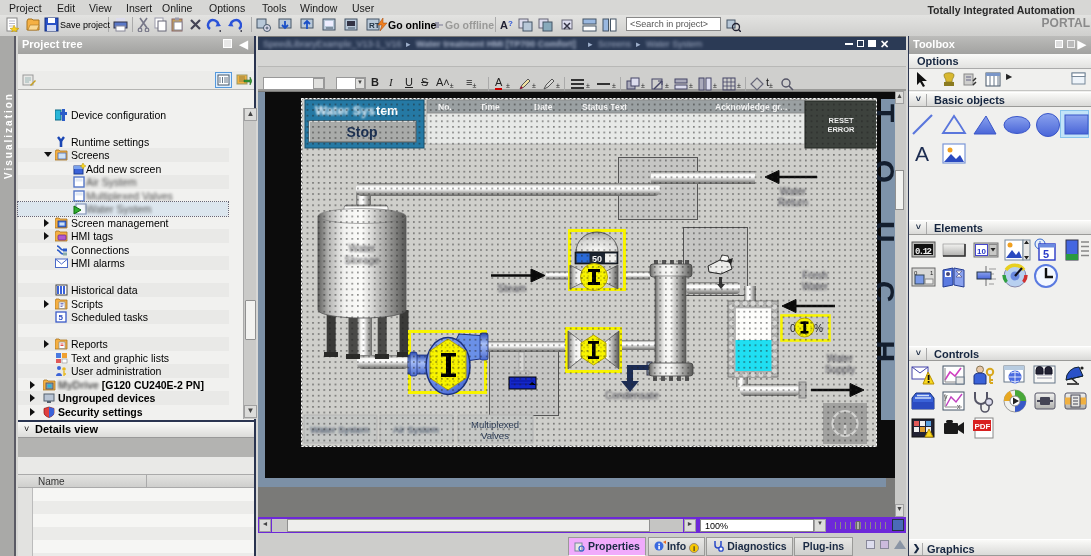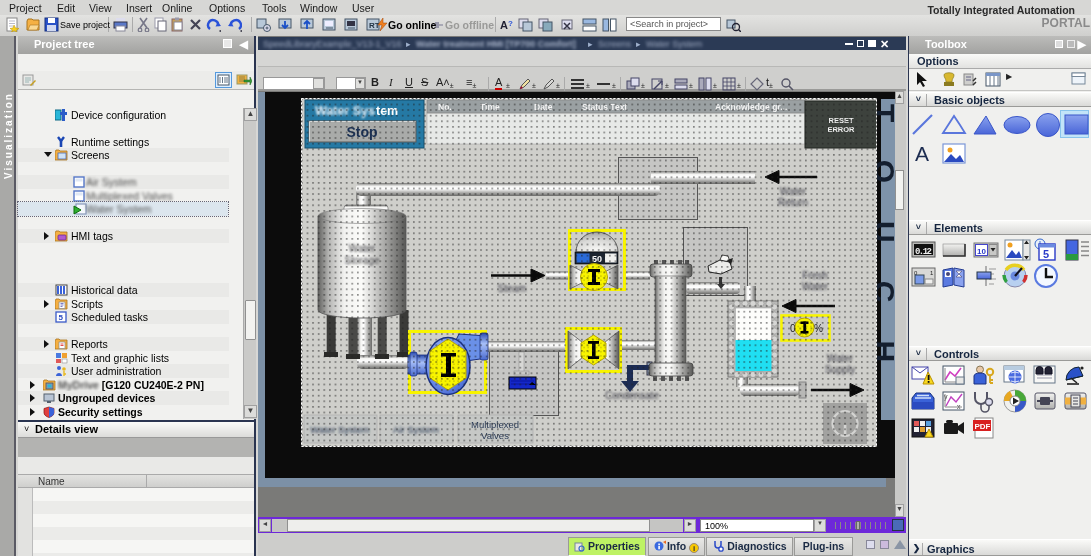--- a/index.html
+++ b/index.html
@@ -12,21 +12,21 @@
 #toolbar{left:0;top:15px;width:1091px;height:21px;background:linear-gradient(#e3e3e1,#cfcfcd)}
 #toolbar .ic{position:absolute;top:2px;width:15px;height:15px}
 .sep{position:absolute;top:2px;width:1px;height:15px;background:#aaa}
 #tia{right:16px;top:4px;font-size:10.5px;font-weight:bold;color:#2b2b2b;z-index:9}
 #portal{right:1px;top:16px;font-size:12px;font-weight:bold;color:#8a8a8a;z-index:9}
 
 #sidebar{left:0;top:36px;width:16px;height:520px;background:#a9a9a7;border-right:2px solid #5a5a64}
 #sidebar .vt{position:absolute;left:-47px;top:94px;width:110px;transform:rotate(-90deg);color:#fff;font-size:10px;font-weight:bold;text-align:center;letter-spacing:2px}
 
 #ptree{left:18px;top:36px;width:238px;height:520px;background:#f1f1ef;border-right:2px solid #2a3450}
-.phead{left:0;top:0;width:236px;height:18px;background:linear-gradient(#bcbcba,#a2a2a0);color:#fff;font-weight:bold;font-size:11px;padding:2px 0 0 16px}
+.phead{left:0;top:0;width:236px;height:18px;background:linear-gradient(#bcbcba,#a2a2a0);color:#fff;font-weight:bold;font-size:11px;padding:2px 0 0 4px}
 #devtab{left:0;top:18px;width:236px;height:17px;background:linear-gradient(#cfcfcd,#bfbfbd)}
 #devtab .tab{position:absolute;left:0;top:0;width:76px;height:17px;background:#fff;border:1px solid #8a8a8a;border-bottom:none;border-radius:2px 2px 0 0;font-size:11px;font-weight:bold;padding:1px 0 0 7px}
 #ttool{left:0;top:35px;width:236px;height:19px;background:#ececea;border-bottom:1px solid #b5b5b3}
 .trow{position:absolute;left:0;width:211px;height:13.5px;font-size:10.5px;white-space:nowrap}
 .trow.odd{background:#e9e9e7}
 .trow .tx{position:absolute;top:1px}
 .trow .ar{position:absolute;width:0;height:0}
 .ard{border-left:4px solid transparent;border-right:4px solid transparent;border-top:5px solid #111;top:4px}
 .arr{border-top:4px solid transparent;border-bottom:4px solid transparent;border-left:5px solid #111;top:3px}
 .ti{position:absolute;top:1px;width:12px;height:11px}
@@ -227,20 +227,28 @@
         <span class="tx" style="left:53px;font-weight:normal">Runtime settings</span>
       </div>
 <div class="trow odd" style="top:58px">
         <span class="ar ard" style="left:26px"></span>
         <span class="ti" style="left:37px"><svg width="13" height="12">
             <path d="M0 3 L0 11 L12 11 L12 2 L5 2 L4 1 L1 1 Z" fill="#f5b043" stroke="#a87420" stroke-width="0.8"></path>
             <rect x="3" y="4" width="8" height="6" fill="#cfe2f5" stroke="#4a6ab0" stroke-width="0.8"></rect>
           </svg></span>
         <span class="tx" style="left:53px;font-weight:normal">Screens</span>
       </div>
+<div class="trow" style="top:71.5px">
+        <span class="ti" style="left:55px"><svg width="13" height="12">
+            <rect x="1" y="3" width="9" height="8" fill="#3a62d8" stroke="#1a3a90"></rect>
+            <rect x="1" y="3" width="9" height="3" fill="#7aa2ee"></rect>
+            <path d="M10 0 L11.2 2.2 L13 3 L11.2 3.8 L10 6 L8.8 3.8 L7 3 L8.8 2.2 Z" fill="#f8d820" stroke="#b89000" stroke-width="0.5"></path>
+          </svg></span>
+        <span class="tx" style="left:68px;font-weight:normal">Add new screen</span>
+      </div>
 <div class="trow odd" style="top:85px">
         <span class="ti" style="left:55px"><svg width="13" height="12">
             <rect x="1" y="1" width="10" height="10" fill="#fff" stroke="#5577c8" stroke-width="1.4"></rect>
             <rect x="2.5" y="2.5" width="7" height="3" fill="#dfe8f5"></rect>
           </svg></span>
         <span class="tx blur" style="left:68px;font-weight:normal;color:#333">Air System</span>
       </div>
 <div class="trow" style="top:98.5px">
         <span class="ti" style="left:55px"><svg width="13" height="12">
             <rect x="1" y="1" width="10" height="10" fill="#fff" stroke="#5577c8" stroke-width="1.4"></rect>
@@ -248,27 +256,52 @@
           </svg></span>
         <span class="tx blur" style="left:68px;font-weight:normal;color:#333">Multiplexed Valves</span>
       </div>
 <div class="trow odd" style="top:112px;background:#dce6ee;outline:1px dotted #667;width:210px">
         <span class="ti" style="left:55px"><svg width="15" height="12">
             <rect x="3" y="1" width="10" height="10" fill="#f4f8fc" stroke="#8899bb" stroke-width="1.2"></rect>
             <path d="M1 3 L8 7 L1 11 Z" fill="#2fae2f" stroke="#0c6c0c"></path>
           </svg></span>
         <span class="tx blur" style="left:68px;font-weight:normal;color:#333">Water System</span>
       </div>
+<div class="trow" style="top:125.5px">
+        <span class="ar arr" style="left:26px"></span>
+        <span class="ti" style="left:37px"><svg width="13" height="12">
+            <path d="M0 3 L0 11 L12 11 L12 2 L5 2 L4 1 L1 1 Z" fill="#f5b043" stroke="#a87420" stroke-width="0.8"></path>
+            <rect x="3" y="4" width="8" height="6" fill="#4a7ae0" stroke="#1a3a90" stroke-width="0.8"></rect>
+            <rect x="4.5" y="5.5" width="5" height="3" fill="#cfe2f5"></rect>
+          </svg></span>
+        <span class="tx" style="left:53px;font-weight:normal">Screen management</span>
+      </div>
 <div class="trow odd" style="top:139px">
         <span class="ar arr" style="left:26px"></span>
         <span class="ti" style="left:37px"><svg width="13" height="12">
             <path d="M0 3 L0 11 L12 11 L12 2 L5 2 L4 1 L1 1 Z" fill="#f5b043" stroke="#a87420" stroke-width="0.8"></path>
             <rect x="3" y="5" width="8" height="5" rx="1" fill="#b05ad0" stroke="#702a90" stroke-width="0.8"></rect>
           </svg></span>
         <span class="tx" style="left:53px;font-weight:normal">HMI tags</span>
+      </div>
+<div class="trow" style="top:152.5px">
+        <span class="ti" style="left:37px"><svg width="13" height="12">
+            <path d="M2 2 C5 2 5 6 8 6" stroke="#2a5ac8" stroke-width="1.6" fill="none"></path>
+            <path d="M2 6 C5 6 5 10 8 10" stroke="#2a5ac8" stroke-width="1.6" fill="none"></path>
+            <rect x="8" y="4.5" width="4" height="3" fill="#2a5ac8"></rect>
+            <rect x="8" y="8.5" width="4" height="3" fill="#8aa"></rect>
+          </svg></span>
+        <span class="tx" style="left:53px;font-weight:normal">Connections</span>
+      </div>
+<div class="trow odd" style="top:166px">
+        <span class="ti" style="left:37px"><svg width="13" height="12">
+            <rect x="0.5" y="2" width="12" height="8.5" fill="#fff" stroke="#4a6ac8"></rect>
+            <path d="M0.5 2 L6.5 7 L12.5 2" fill="none" stroke="#4a6ac8"></path>
+          </svg></span>
+        <span class="tx" style="left:53px;font-weight:normal">HMI alarms</span>
       </div>
 <div class="trow" style="top:206.5px">
         <span class="ar arr" style="left:26px"></span>
         <span class="ti" style="left:37px"><svg width="13" height="12">
             <path d="M0 3 L0 11 L12 11 L12 2 L5 2 L4 1 L1 1 Z" fill="#f5b043" stroke="#a87420" stroke-width="0.8"></path>
             <rect x="4" y="4" width="6" height="6.5" fill="#fff" stroke="#888" stroke-width="0.7"></rect>
             <path d="M5.5 5.5 h3 M5.5 7 h3 M5.5 8.5 h2" stroke="#44a" stroke-width="0.7"></path>
           </svg></span>
         <span class="tx" style="left:53px;font-weight:normal">Scripts</span>
       </div>
@@ -971,21 +1004,21 @@
         </g>
 </svg>
 </div>
 <div class="sechead" style="top:503px;height:17px">
       <span class="chev" style="top:3px;width:12px">❯</span>
       <span class="lbl" style="top:3px;left:18px">Graphics</span>
     </div>
 </div>
 
 <div class="ab" id="btabs">
-<div class="btab" style="left:310px;width:78px;background:#bef264;border-bottom:1px solid #fdfdfb"><svg width="11" height="11" style="vertical-align:-2px">
+<div class="btab" style="left:310px;width:78px;background:#f0abfc;border-bottom:1px solid #fdfdfb"><svg width="11" height="11" style="vertical-align:-2px">
         <rect x="1" y="2" width="7" height="8" fill="#e8e8e6" stroke="#789"></rect>
         <circle cx="7.5" cy="7.5" r="2.5" fill="none" stroke="#36c" stroke-width="1.2"></circle>
       </svg> Properties</div>
 <div class="btab" style="left:390px;width:57px"><svg width="13" height="12" style="vertical-align:-2px">
         <circle cx="5" cy="6" r="4.5" fill="#3a6ae0"></circle>
         <rect x="4.3" y="3.5" width="1.6" height="1.6" fill="#fff"></rect>
         <rect x="4.3" y="5.8" width="1.6" height="3.5" fill="#fff"></rect>
         <path d="M9 2 L12 0.5 L12 4 Z" fill="#e86820"></path>
       </svg>Info <span style="display:inline-block;width:10px;height:10px;border-radius:6px;background:#f8c800;border:1px solid #987;color:#333;font-size:8px;line-height:10px;vertical-align:-1px">i</span></div>
 <div class="btab" style="left:448px;width:87px"><svg width="12" height="12" style="vertical-align:-2px">

